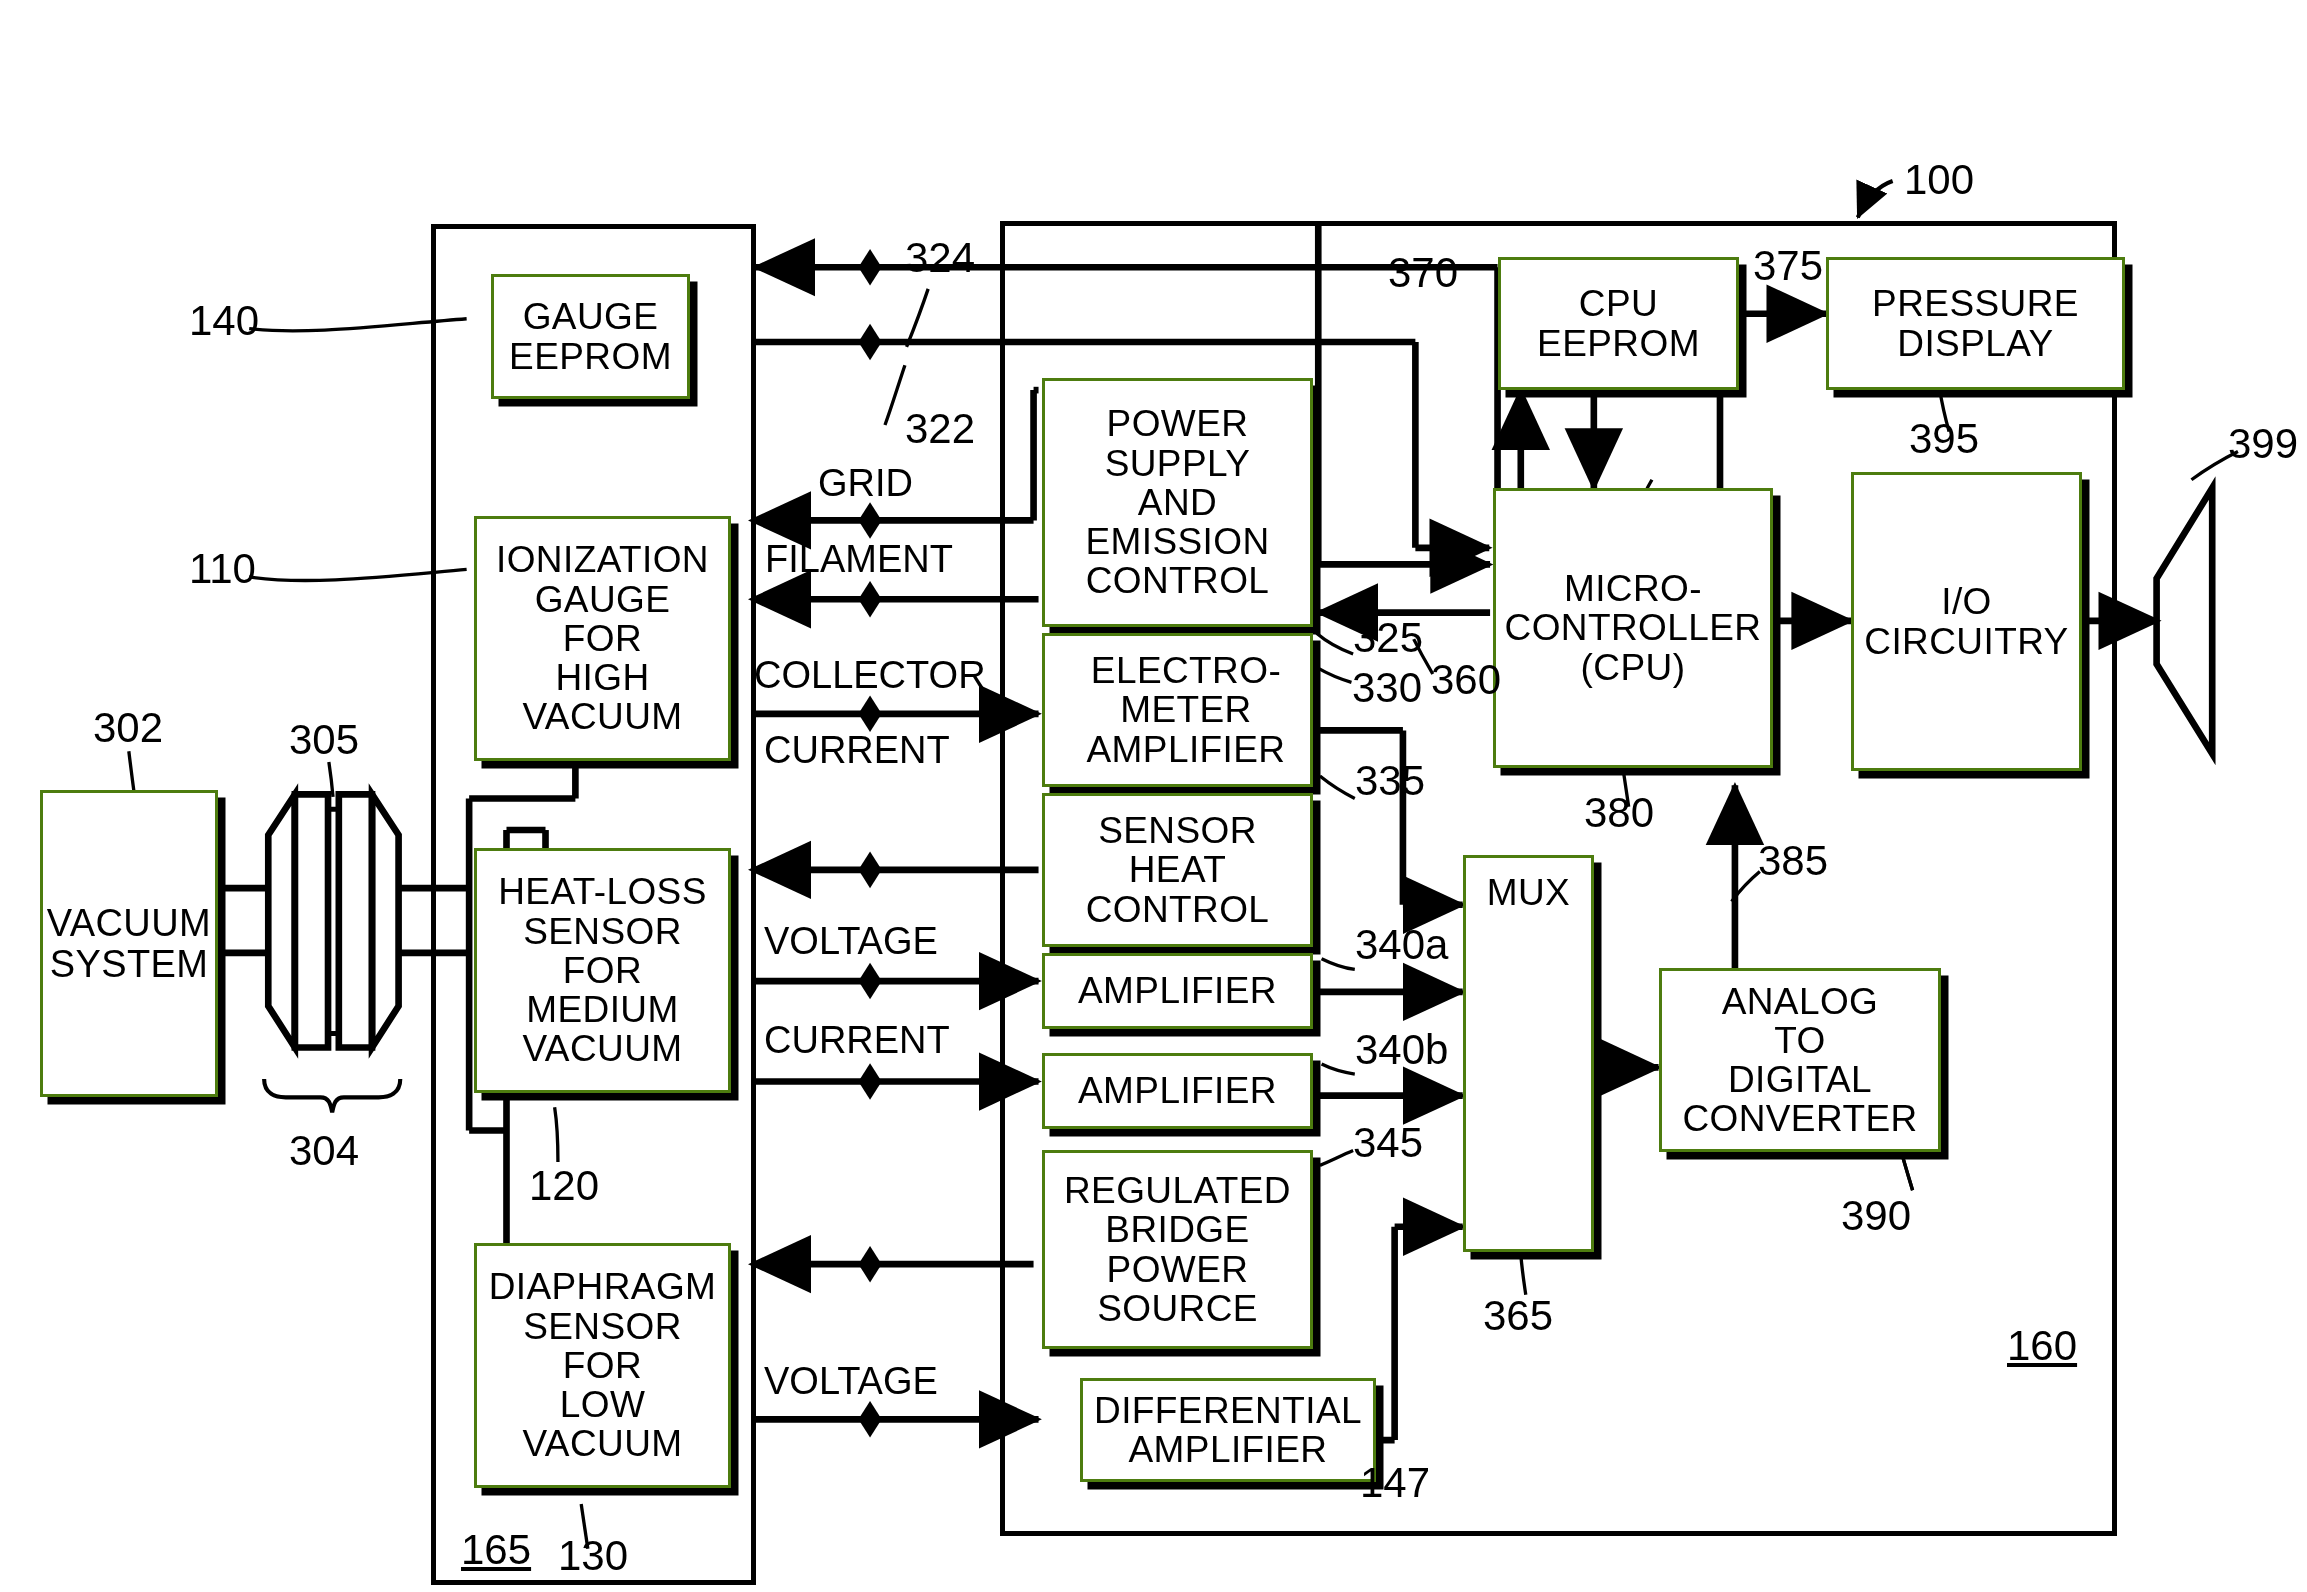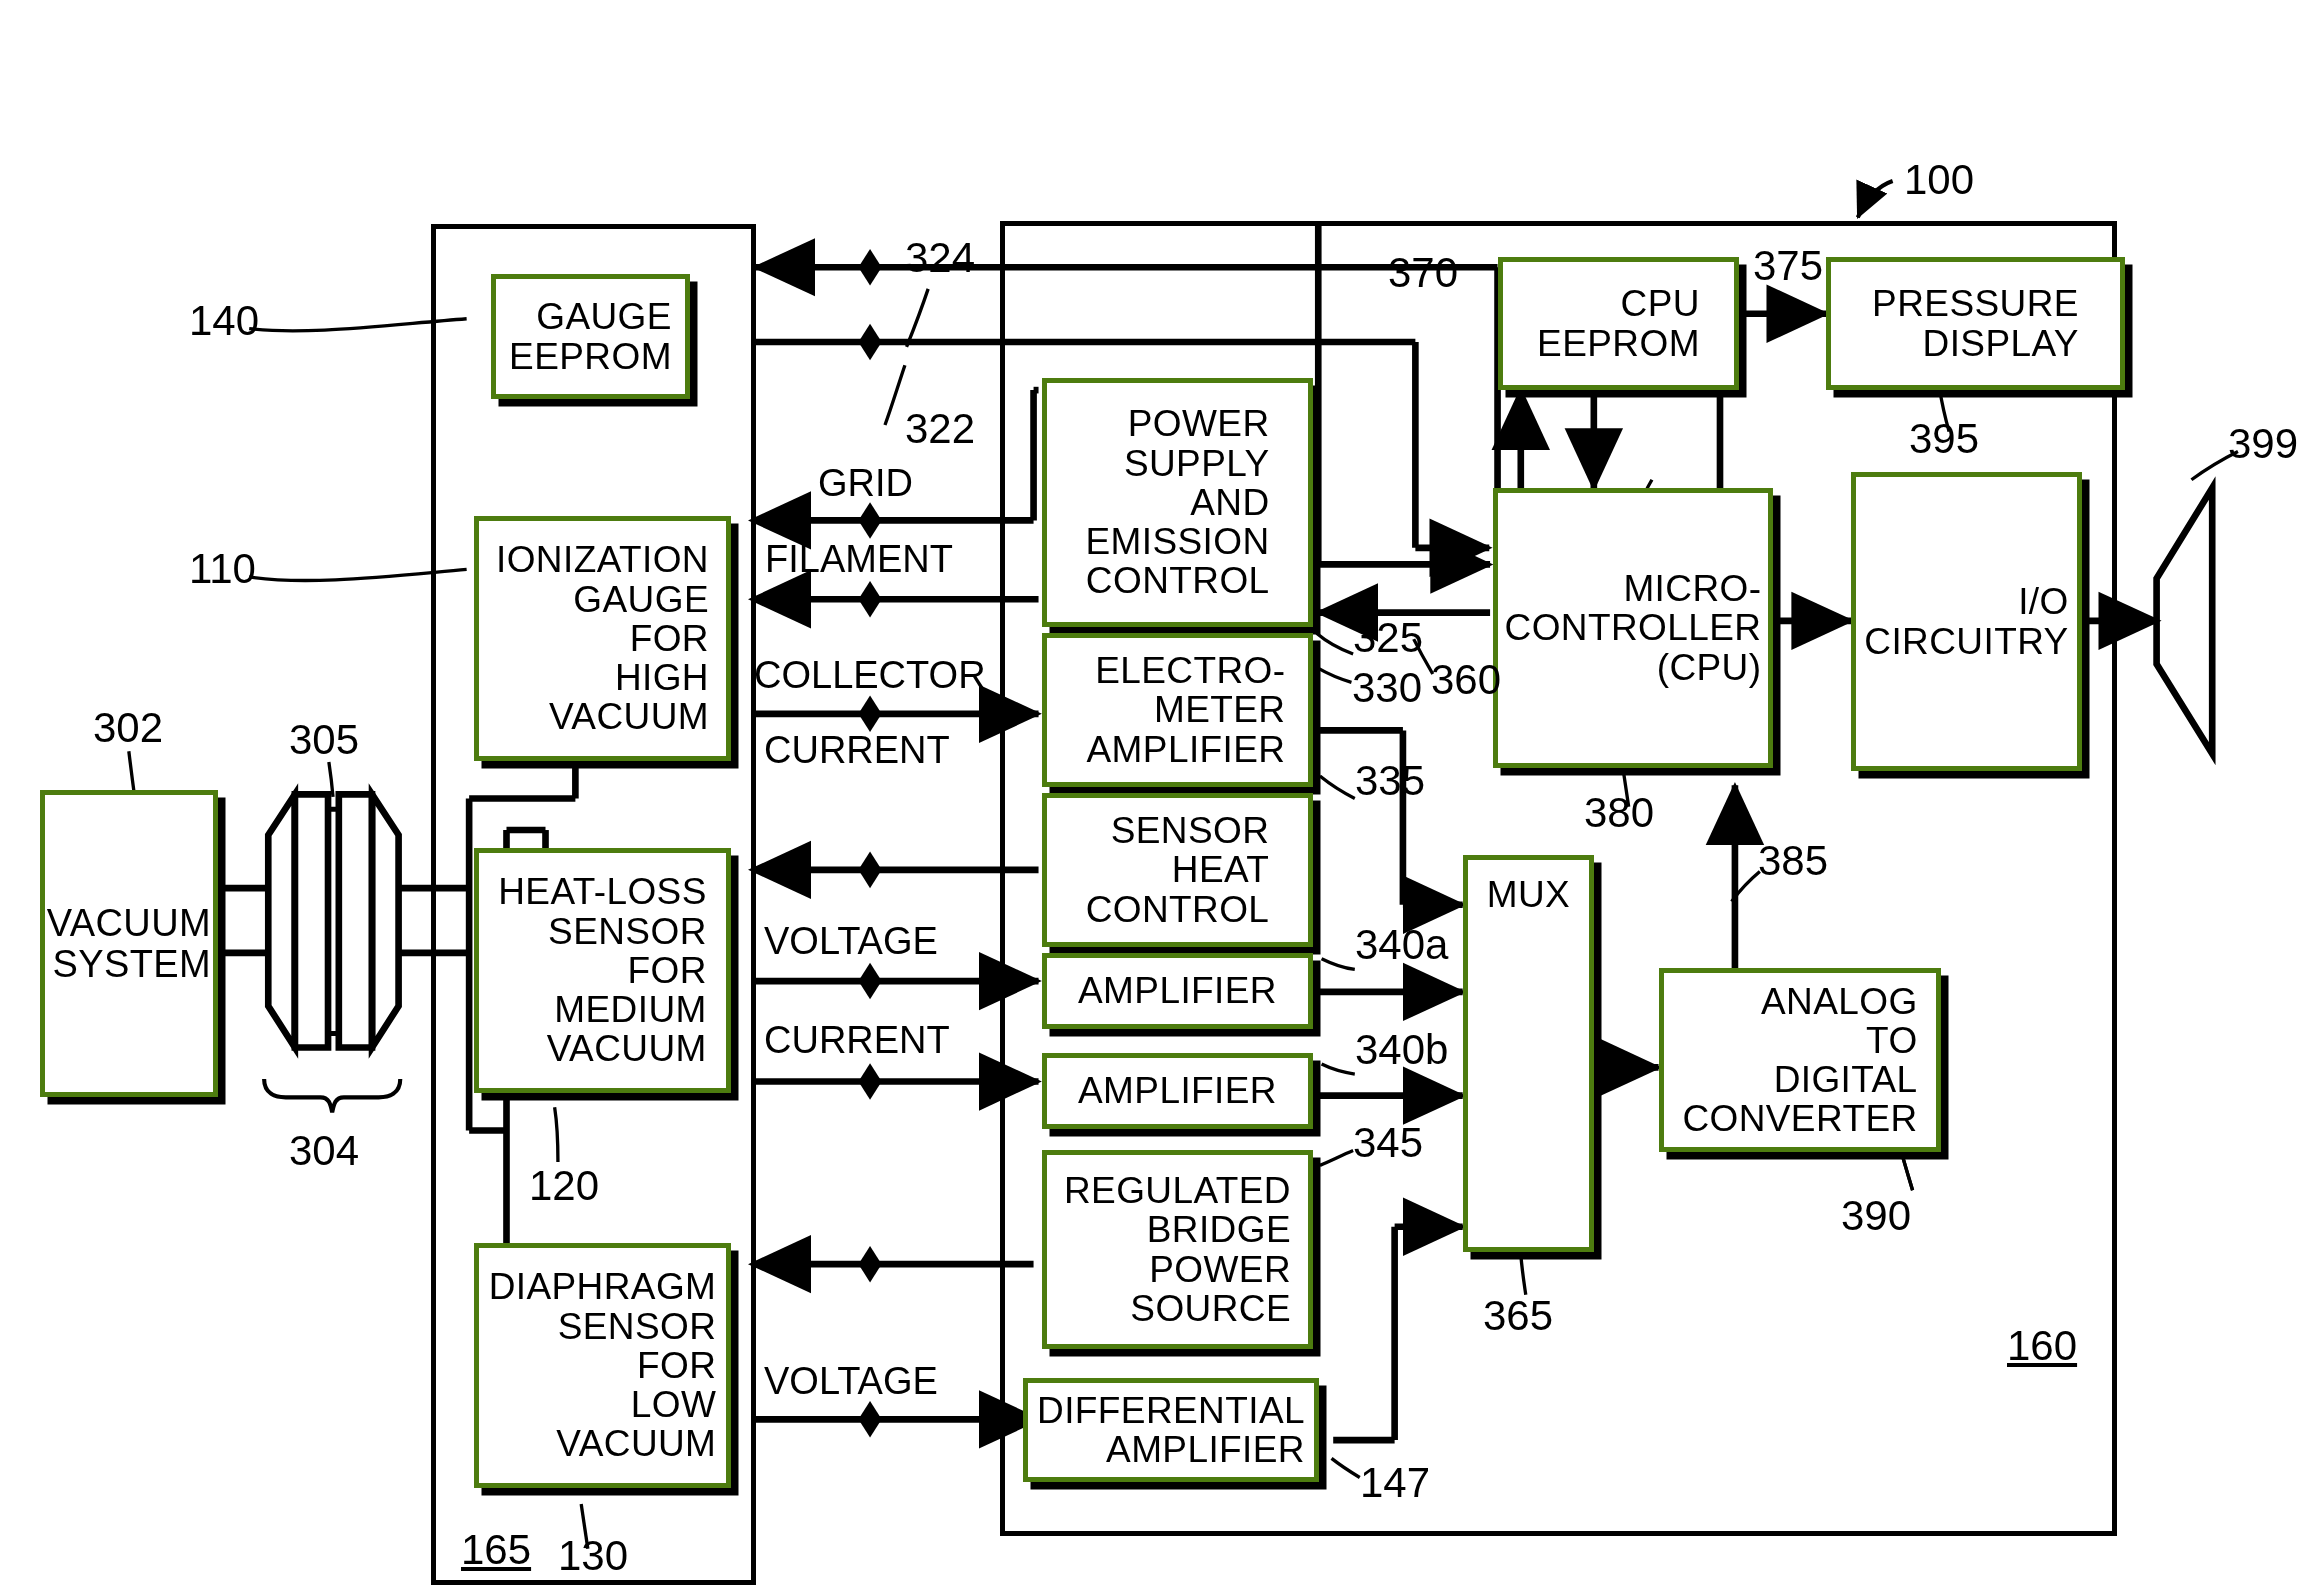--- a/index.html
+++ b/index.html
@@ -1,20 +1,20 @@
 <!DOCTYPE html>
 <html style="font-size:13.3px"><head>
 <meta charset="utf-8">
 <style>
   html,body{margin:0;padding:0;background:#fff;}
   #stage{position:relative;width:2307px;height:1592px;background:#fff;
          font-family:"Liberation Sans", sans-serif;color:#000;overflow:hidden;}
-  .box{position:absolute;border:5px solid #4d7c0f;background:#fff;
+  .box{position:absolute;border:3px solid #4d7c0f;background:#fff;
        box-shadow:7.5px 7.5px 0 0 #000;display:flex;align-items:center;
-       justify-content:center;text-align:right;line-height:1.06;
+       justify-content:center;text-align:center;line-height:1.06;
        font-size:37px;letter-spacing:0.4px;box-sizing:border-box;}
   .panel{position:absolute;border:5px solid #000;background:transparent;box-sizing:border-box;}
   .ref{position:absolute;font-size:42px;white-space:nowrap;}
   .ref.u{text-decoration:underline;}
   .lbl{position:absolute;font-size:38px;white-space:nowrap;}
   svg.ov{position:absolute;left:0;top:0;width:2307px;height:1592px;pointer-events:none;}
 </style>
 </head>
 <body>
 
@@ -229,21 +229,21 @@
     <span style="white-space:pre-line">AMPLIFIER</span>
   </div>
 
   <div class="box" style="left:1042px;top:1150px;width:271px;height:199px;">
     <span style="white-space:pre-line">REGULATED
 BRIDGE
 POWER
 SOURCE</span>
   </div>
 
-  <div class="box" style="left:1023px;top:1378px;width:296px;height:104px;">
+  <div class="box" style="left:1080px;top:1378px;width:296px;height:104px;">
     <span style="white-space:pre-line">DIFFERENTIAL
 AMPLIFIER</span>
   </div>
 
   <div class="box" style="left:1463px;top:855px;width:131px;height:397px;align-items:flex-start;padding-top:15px;">
     <span style="white-space:pre-line">MUX</span>
   </div>
 
   <div class="box" style="left:1659px;top:968px;width:282px;height:184px;">
     <span style="white-space:pre-line">ANALOG

